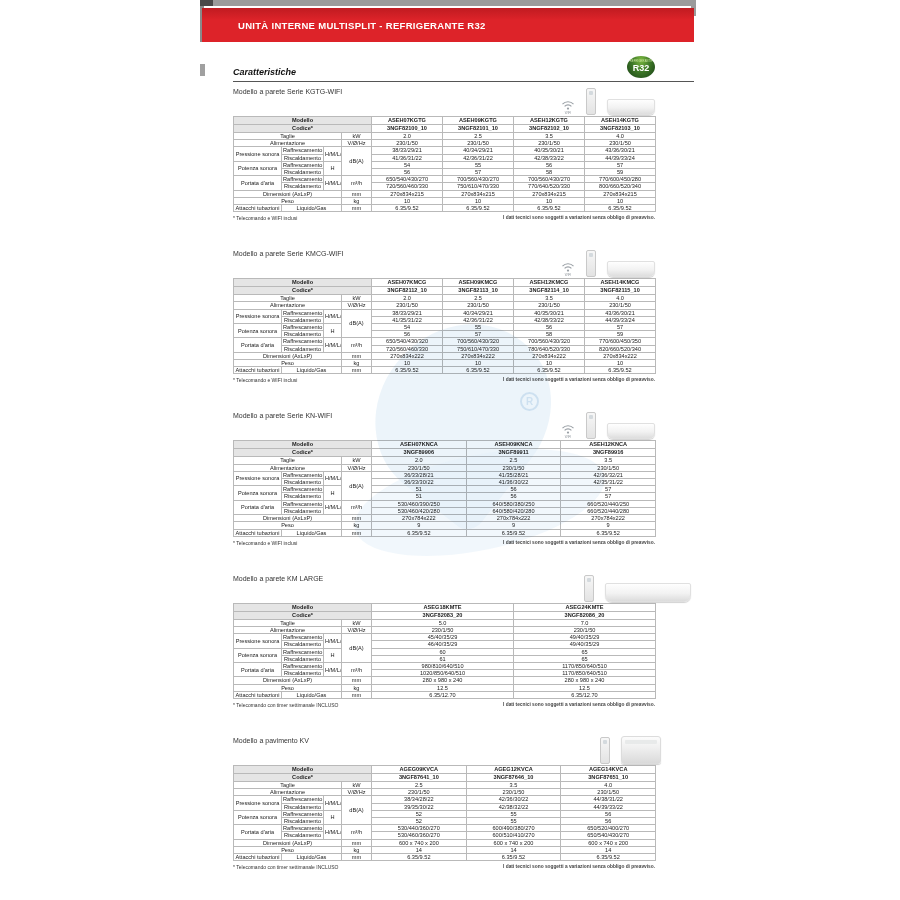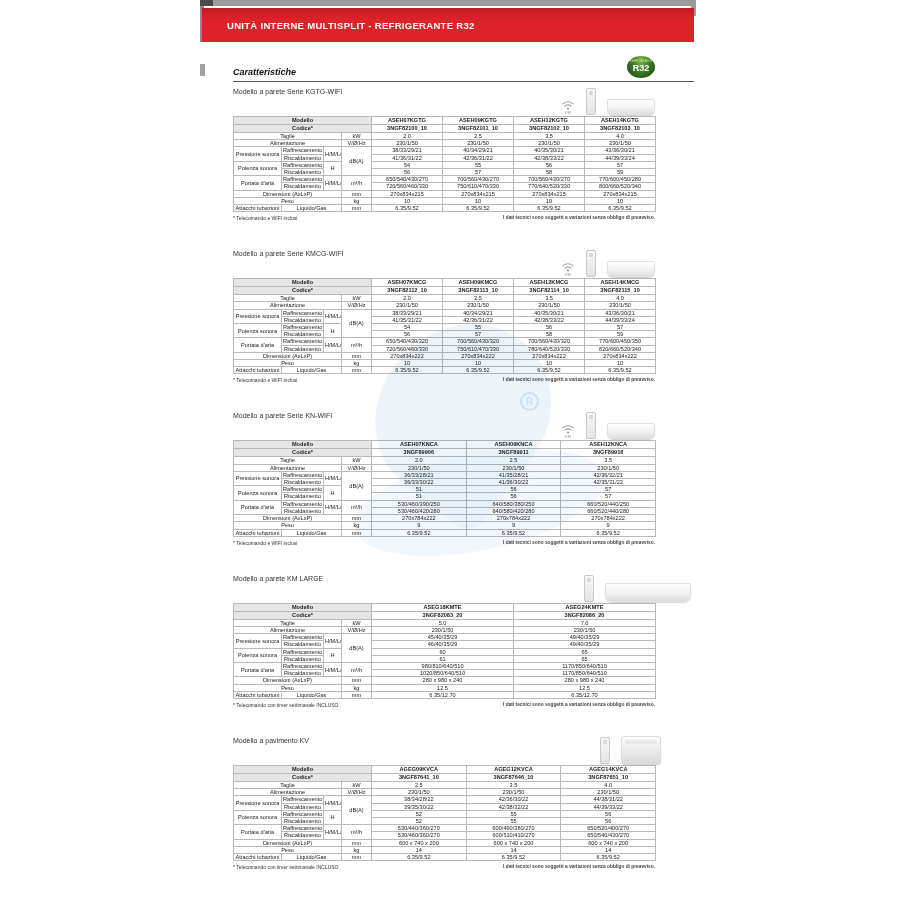--- a/index.html
+++ b/index.html
@@ -8,21 +8,21 @@
   
   .scan-top{position:absolute;left:200px;top:0;width:496px;height:6px;background:#9b9b9b;}
   .scan-top-corner{position:absolute;left:200px;top:0;width:13px;height:6px;background:#4a4a4a;}
   .scan-left{position:absolute;left:200px;top:6px;width:4px;height:36px;background:#8a8a8a;}
   .scan-right{position:absolute;left:691px;top:0;width:5px;height:16px;background:#9b9b9b;}
   .scan-mark{position:absolute;left:200px;top:64px;width:5px;height:12px;background:#a0a0a0;}
   
   .banner{position:absolute;left:202px;top:8px;width:492px;height:34px;
           background:linear-gradient(180deg,var(--banner-red-dark,#c01b21) 0%,var(--banner-red,#dd2329) 35%,var(--banner-red,#dd2329) 100%);
           display:flex;align-items:center;}
-  .banner-title{color:#fff;font-weight:bold;font-size:9.5px;letter-spacing:.3px;padding-left:25px;}
+  .banner-title{color:#fff;font-weight:bold;font-size:9.5px;letter-spacing:.3px;padding-left:36px;}
   
   .r32-badge{position:absolute;left:627px;top:56px;width:28px;height:22px;border-radius:50%;
              background:radial-gradient(ellipse at 50% 18%,var(--badge-light,#7ab63f) 0%,#3f7a28 45%,var(--badge-dark,#173d15) 100%);
              display:flex;flex-direction:column;align-items:center;justify-content:center;line-height:1;}
   .r32-top{font-size:2.6px;color:#cde7a4;letter-spacing:.2px;margin-bottom:.5px;}
   .r32-main{font-size:9px;font-weight:bold;color:#fff;}
   
   .char-heading{position:absolute;left:233px;top:67px;font-size:9px;font-weight:bold;font-style:italic;color:#111;}
   .char-rule{position:absolute;left:233px;top:81px;width:461px;height:1px;background:#555;}
   

